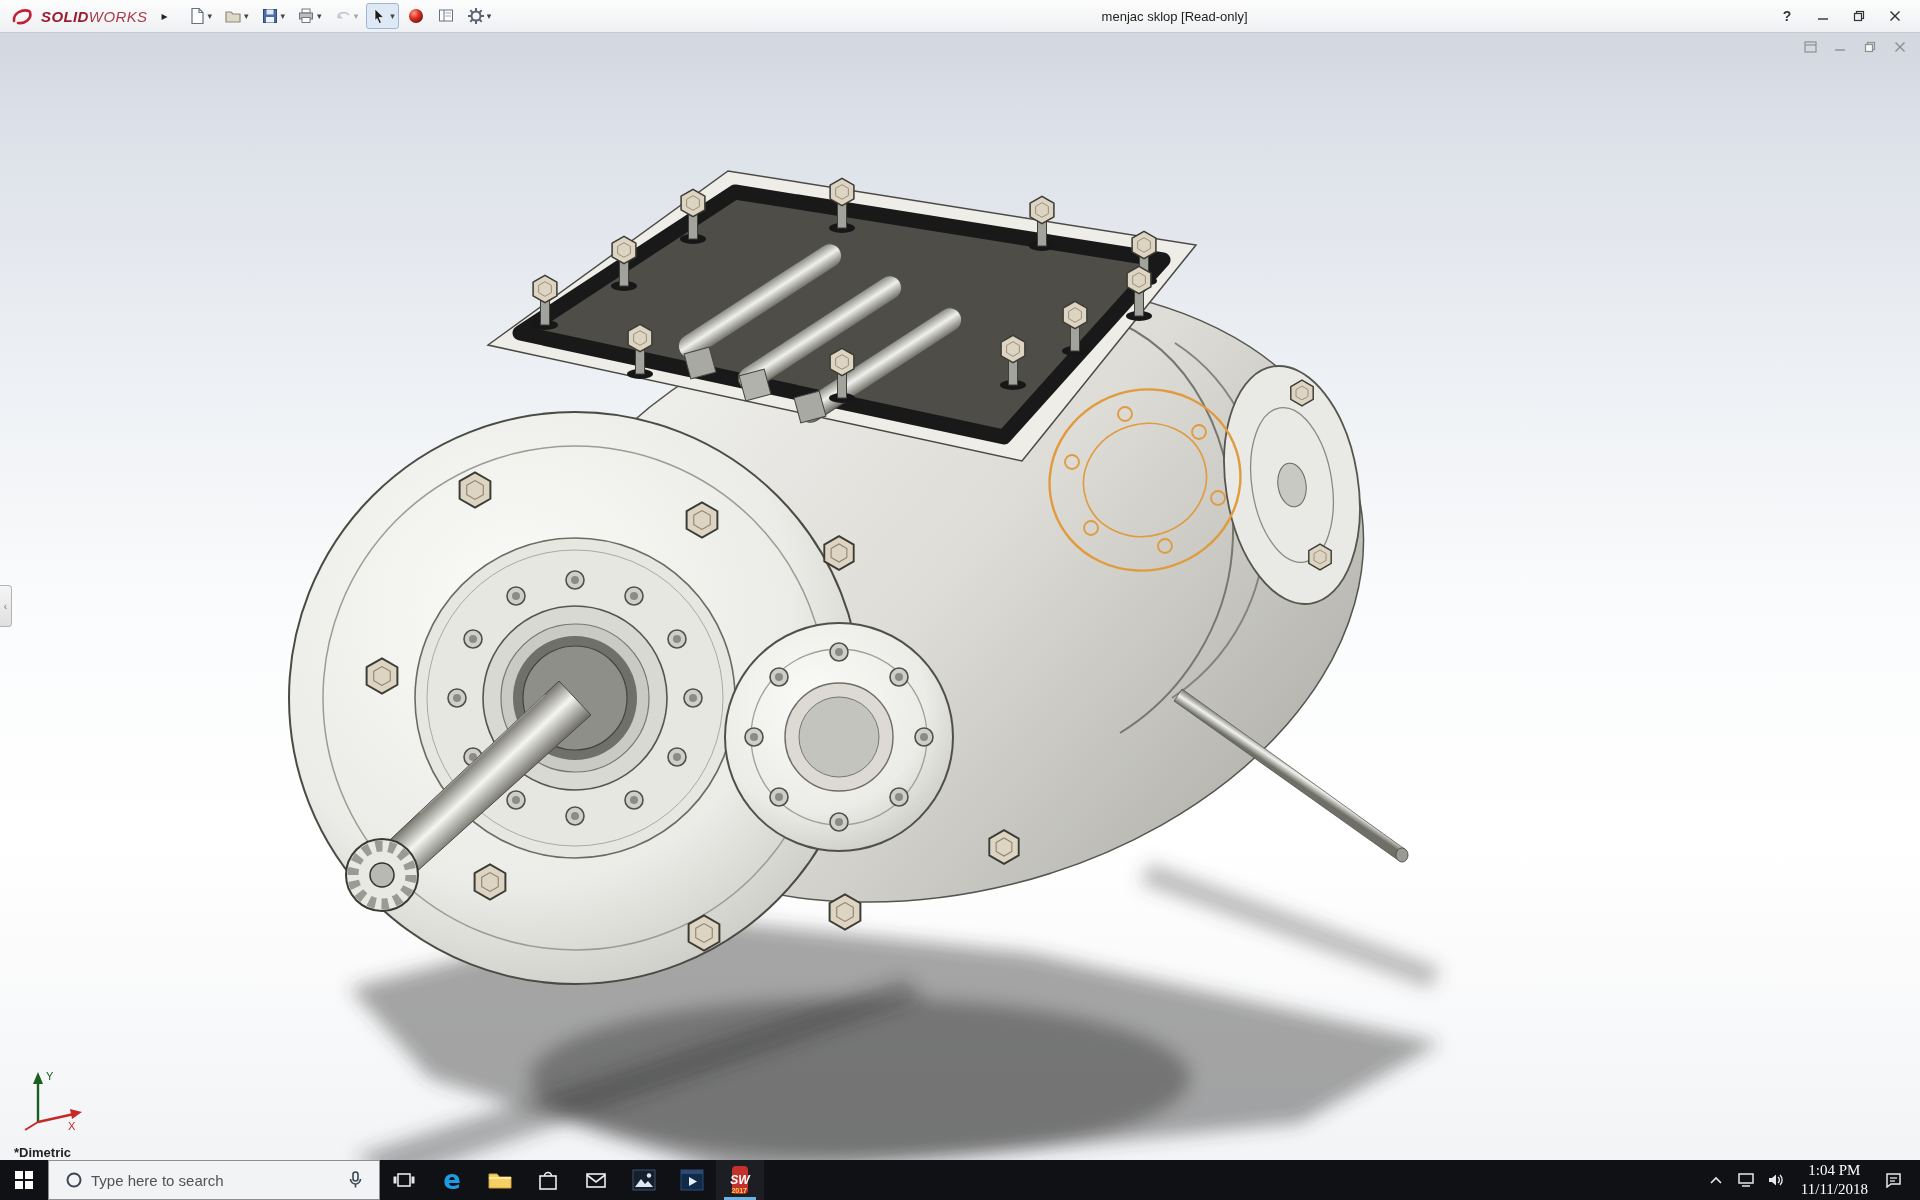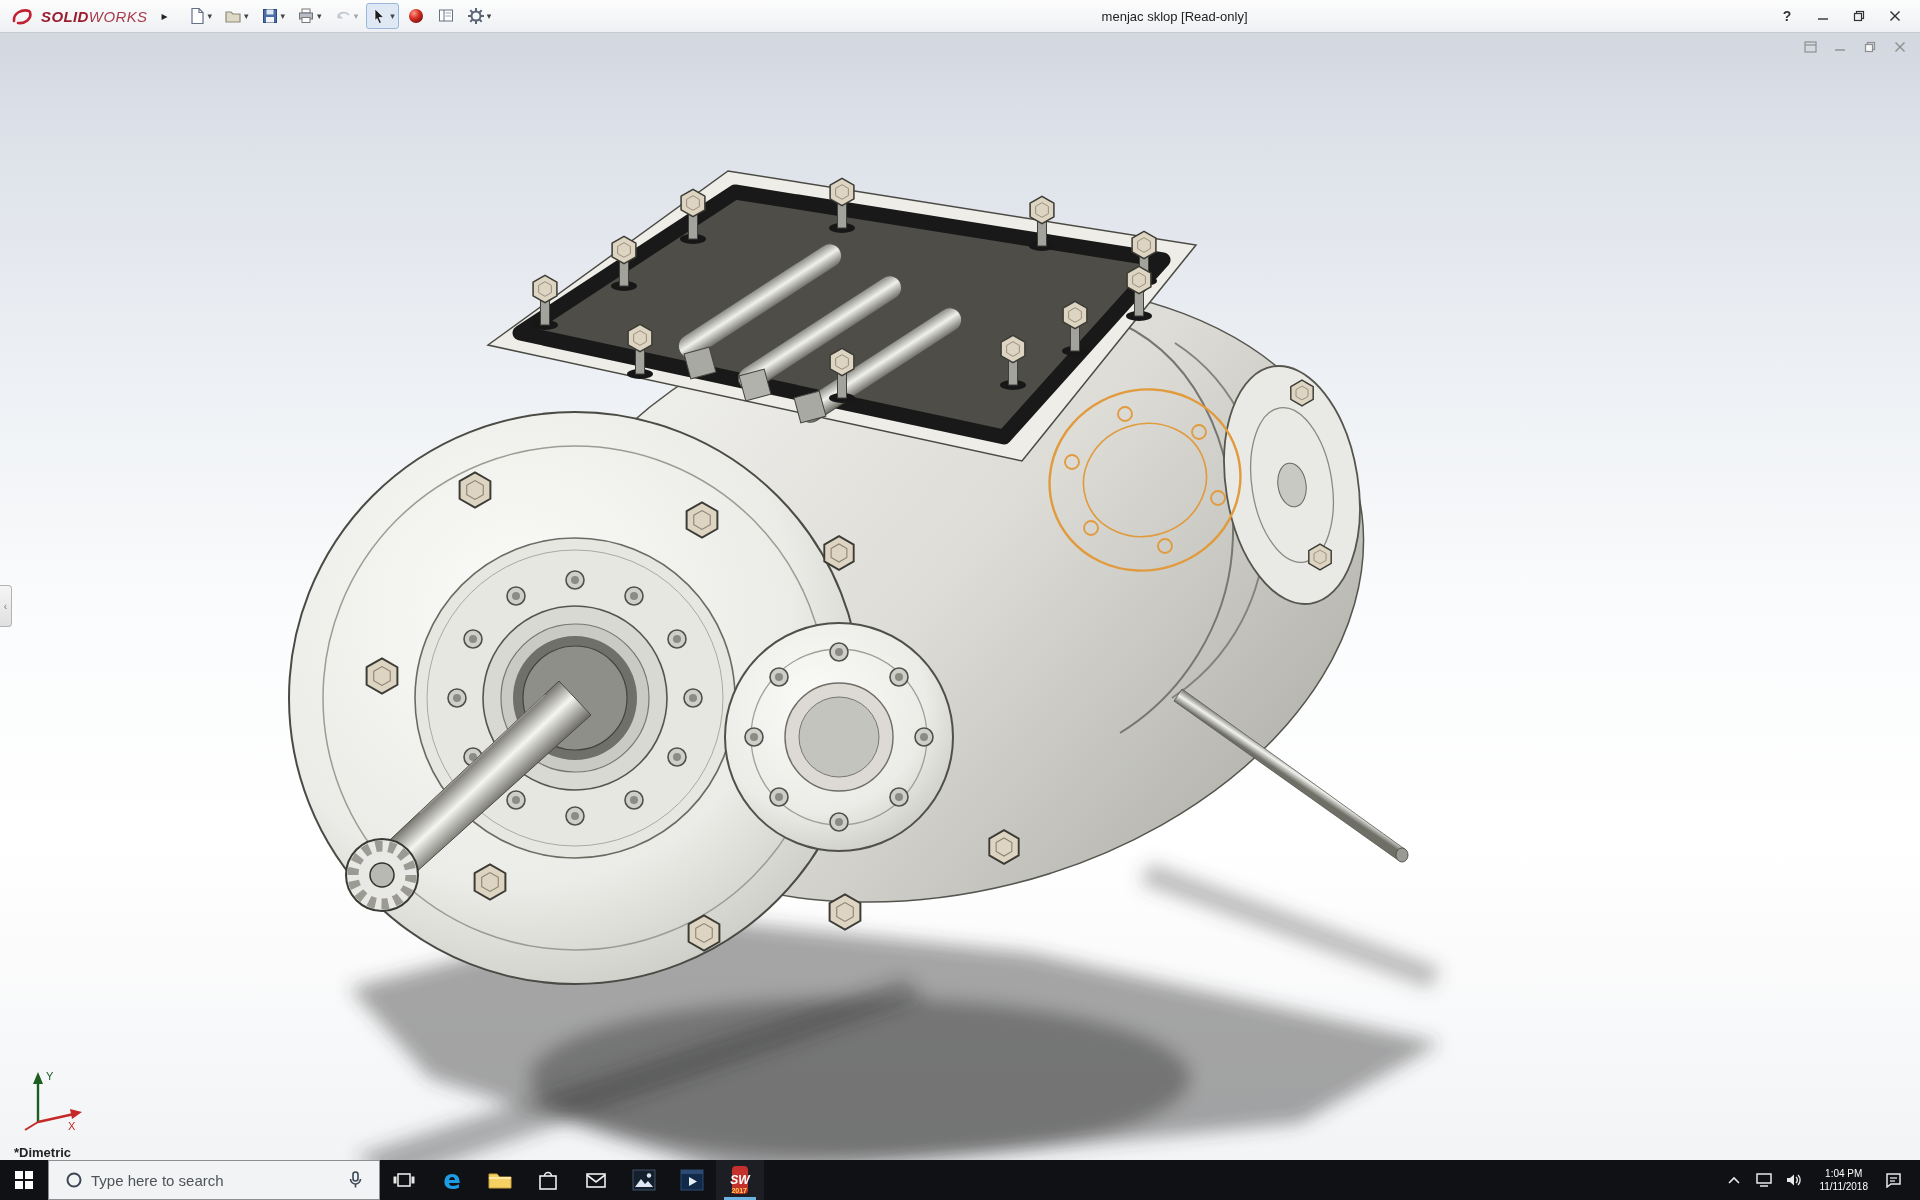--- a/index.html
+++ b/index.html
@@ -66,22 +66,22 @@
     height:3px; background:#6cb2e2; }
   .edge-e { color:#1e9be5; font-size:26px; font-weight:bold; font-family:"DejaVu Sans",sans-serif; }
   .sw-ico { width:16px; height:28px; background:#c4302b; border-radius:4px; position:relative;
     display:flex; align-items:center; justify-content:center; color:#fff; font-weight:bold;
     font-size:12px; font-style:italic; }
   .sw-ico .yr { position:absolute; right:1px; bottom:0; font-size:7px; font-style:normal;
     color:#ffd94d; font-weight:bold; }
   .tb-tray { margin-left:auto; display:flex; align-items:center; gap:4px; padding-right:2px; }
   .tray-btn { background:none; border:none; color:#e8e8e8; display:flex; align-items:center;
     justify-content:center; width:26px; height:40px; cursor:pointer; font-size:11px; }
-  .clock { color:#fff; font-size:10px; text-align:center; line-height:1.3; padding:0 8px;
-    cursor:pointer; }
+  .clock { color:#fff; font-size:15px; text-align:center; line-height:1.3; padding:0 8px;
+    cursor:pointer;font-family:Liberation Serif, serif; }
   .show-desktop { width:8px; border-left:1px solid #4a4d52; cursor:pointer; }
 </style>
 </head>
 <body>
 
 <div class="app">
 
   <div class="titlebar">
     <div class="brand">
       <svg width="26" height="20" viewBox="0 0 26 20">

